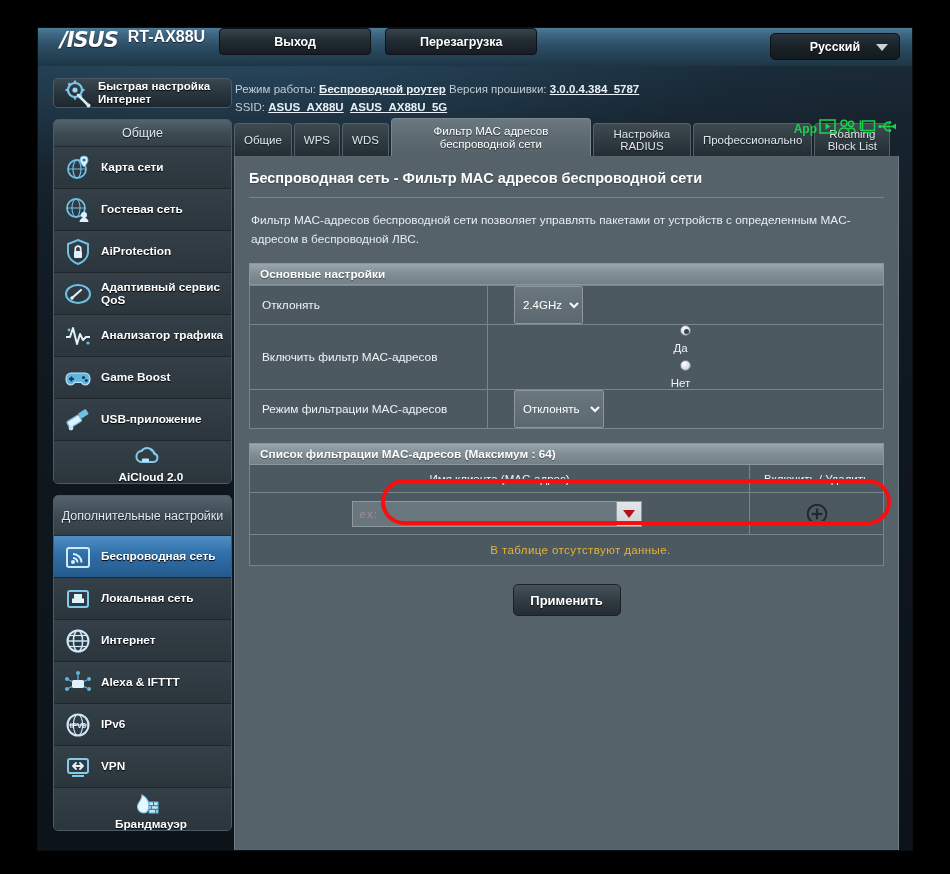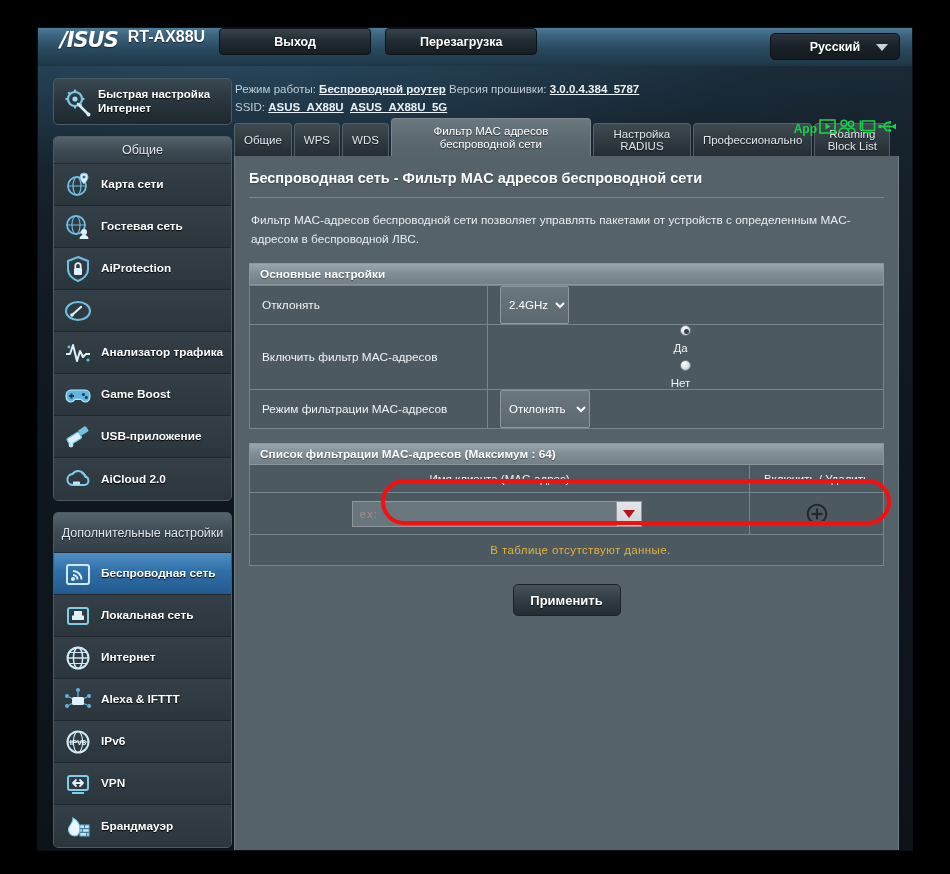--- a/index.html
+++ b/index.html
@@ -64,21 +64,21 @@
   #lang-select .caret {
     position: absolute; right: 11px; top: 10px;
     width: 0; height: 0; border-left: 6px solid transparent;
     border-right: 6px solid transparent; border-top: 7px solid #c5d2dc;
   }
 
   
   #sidebar { position: absolute; left: 15px; top: 50px; width: 179px; }
 
   #quick-setup {
-    height: 47px; border-radius: 5px;
+    height: 30px; border-radius: 5px;
     background: linear-gradient(180deg, #394852 0%, #2a363e 48%, #1e272e 100%);
     border: 1px solid #4a5a66;
     display: flex; align-items: center; padding-left: 8px;
     cursor: pointer;
   }
   #quick-setup .qlabel {
     color: #fff; font-size: 11.5px; font-weight: bold; line-height: 13.5px;
     margin-left: 6px; text-shadow: 0 1px 1px #000;
   }
 
@@ -94,21 +94,21 @@
     border-bottom: 1px solid #222b31;
     text-shadow: 0 1px 1px rgba(0,0,0,.7);
   }
   .group-head.two { height: 40px; line-height: 14px; text-align: center; }
   .menu-item {
     height: 42px; display: flex; align-items: center; padding-left: 9px;
     border-bottom: 1px solid #1f272d;
     background: linear-gradient(180deg, #343f47 0%, #2b353c 100%);
     cursor: pointer;
   }
-  .menu-item:last-child { border-bottom: none; }
+  .menu-item:last-child { border-bottom: none; flex-direction: column; }
   .menu-item.active {
     background: linear-gradient(180deg, #4f8fc4 0%, #2f6fa8 45%, #245a8d 100%);
   }
   .menu-item .mlabel {
     color: #fff; font-size: 11.8px; font-weight: bold; line-height: 13px;
     margin-left: 8px; text-shadow: 0 1px 1px #000;
   }
   .ic { width: 30px; height: 30px; flex: 0 0 30px; position: relative; }
 
   
@@ -175,20 +175,21 @@
     height: 34px; padding: 0 12px;
   }
   td.keycol { width: 238px; }
 
   select.asus {
     background: linear-gradient(180deg, #6b777e 0%, #5c686f 100%);
     border: 1px solid #8d979d; color: #fff;
     font-size: 11.5px; font-family: "Liberation Sans", sans-serif;
     height: 38px; padding: 1px 4px; border-radius: 2px;
     cursor: pointer;
+    margin-left: 14px;
   }
   .radio-row { display: flex; align-items: center; gap: 6px; flex-direction: column; }
   .rb {
     width: 11px; height: 11px; border-radius: 50%;
     background: radial-gradient(circle at 35% 30%, #fff 0%, #d8dee2 60%, #9aa4aa 100%);
     border: 1px solid #6d787e; position: relative; display: inline-block;
   }
   .rb.on::after{
     content:""; position:absolute; left:2.5px; top:2.5px;
     width:5px; height:5px; border-radius:50%; background:#3a4349;
@@ -336,20 +337,21 @@
       </div>
 
       <div class="menu-item">
         <span class="ic">
           <svg width="30" height="30" viewBox="0 0 30 30">
             <ellipse cx="15" cy="15" rx="12" ry="9" fill="none" stroke="#6fc0e6" stroke-width="2"></ellipse>
             <path d="M9 19 L18 11" stroke="#dff1fb" stroke-width="2.2" stroke-linecap="round"></path>
             <circle cx="9" cy="19" r="1.8" fill="#dff1fb"></circle>
           </svg>
         </span>
+        <span class="mlabel">Адаптивный сервис QoS</span>
       </div>
 
       <div class="menu-item">
         <span class="ic">
           <svg width="30" height="30" viewBox="0 0 30 30">
             <path d="M3 16 L7 16 L10 7 L14 23 L17 13 L20 19 L23 16 L27 16" fill="none" stroke="#dff1fb" stroke-width="2" stroke-linejoin="round"></path>
             <circle cx="25" cy="22" r="1.6" fill="#6fc0e6"></circle>
             <circle cx="6" cy="9" r="1.4" fill="#6fc0e6"></circle>
           </svg>
         </span>

